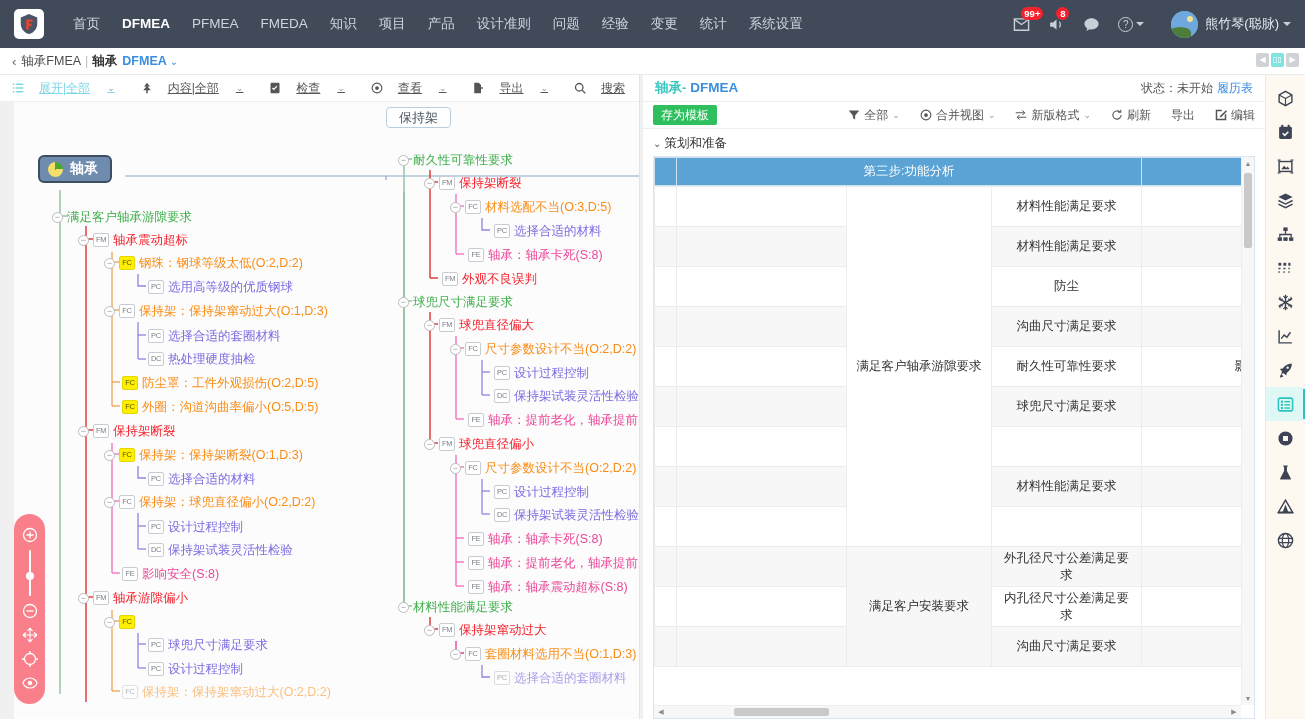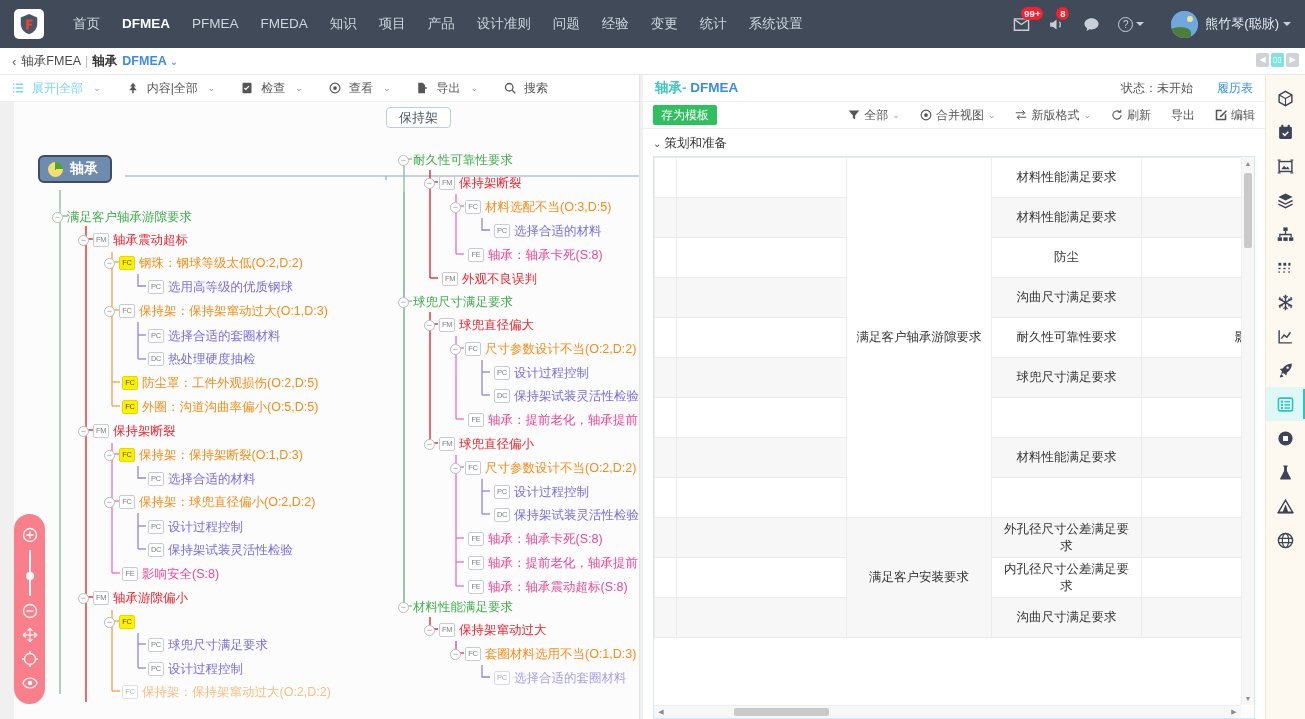--- a/index.html
+++ b/index.html
@@ -91,22 +91,22 @@
     margin-left:auto; width:14px;height:14px;border-radius:50%;background:#4a5262;
     display:flex;align-items:center;justify-content:center;cursor:pointer;
   }
   .collapse-ico span{color:#fff;font-size:8px;line-height:1;}
   
   .toolrow{
     height:27px; display:flex; align-items:center; padding:0 12px; gap:0;
     border-bottom:1px solid #eee; background:#fff;
   }
   .tool{
-    display:flex;align-items:center;gap:8px;font-size:12px;color:#555;
-    margin-right:26px; cursor:pointer; white-space:nowrap;
+    display:flex;align-items:center;gap:15px;font-size:12px;color:#555;
+    margin-right:26px; cursor:pointer; white-space:nowrap;text-decoration:underline;
   }
   .tool.first{color:#7fd6e8;}
   .tool .ti{width:12px;height:12px;display:block;fill:#555;}
   .tool.first .ti{fill:#7fd6e8;}
   .tool .dn{font-size:9px;color:#999;margin-left:2px;}
 
   
   .canvas{flex:1; position:relative; overflow:hidden; background:#fff;}
   .canvas-bg{position:absolute;inset:0;background:#fcfcfc;}
   .gutter{position:absolute;left:0;top:0;bottom:0;width:14px;background:#f0f0f0;}
@@ -166,21 +166,21 @@
     flex:1; display:flex; flex-direction:column; background:#fff; position:relative;
     border-left:3px solid #f0f0f0;
   }
   .rp-head{
     height:27px; display:flex; align-items:center; padding:0 12px;
     border-bottom:1px solid #eee;
   }
   .rp-title{font-size:13.5px;font-weight:bold;color:#3cc8c0;}
   .rp-title b{color:#3b8ede;}
   .rp-status{margin-left:auto;font-size:12px;color:#555;}
-  .rp-hist{font-size:12px;color:#3b8ede;margin-left:24px;cursor:pointer;}
+  .rp-hist{font-size:12px;color:#3b8ede;margin-left:4px;cursor:pointer;}
   .rp-tool{
     height:27px; display:flex; align-items:center; padding:0 10px; gap:0;
     border-bottom:1px solid #eee;
   }
   .greenbtn{
     background:#2fbf5e;color:#fff;font-size:12px;border-radius:2px;
     padding:3px 8px;cursor:pointer;line-height:1.2;
   }
   .rtool{
     display:flex;align-items:center;gap:4px;font-size:12px;color:#555;
@@ -764,20 +764,25 @@
     <div class="tablewrap">
       <table class="grid">
         <colgroup>
             <col style="width:22px">
             <col style="width:170px">
             <col style="width:145px">
             <col style="width:150px">
             <col>
           </colgroup>
         <thead>
+          <tr>
+            <th class="narrow"></th>
+            <th colspan="3">第三步:功能分析</th>
+            <th></th>
+          </tr>
         </thead>
       </table>
       <div class="scrollbody">
         <table class="grid">
           <colgroup>
               <col style="width:22px">
               <col style="width:170px">
               <col style="width:145px">
               <col style="width:150px">
               <col>

